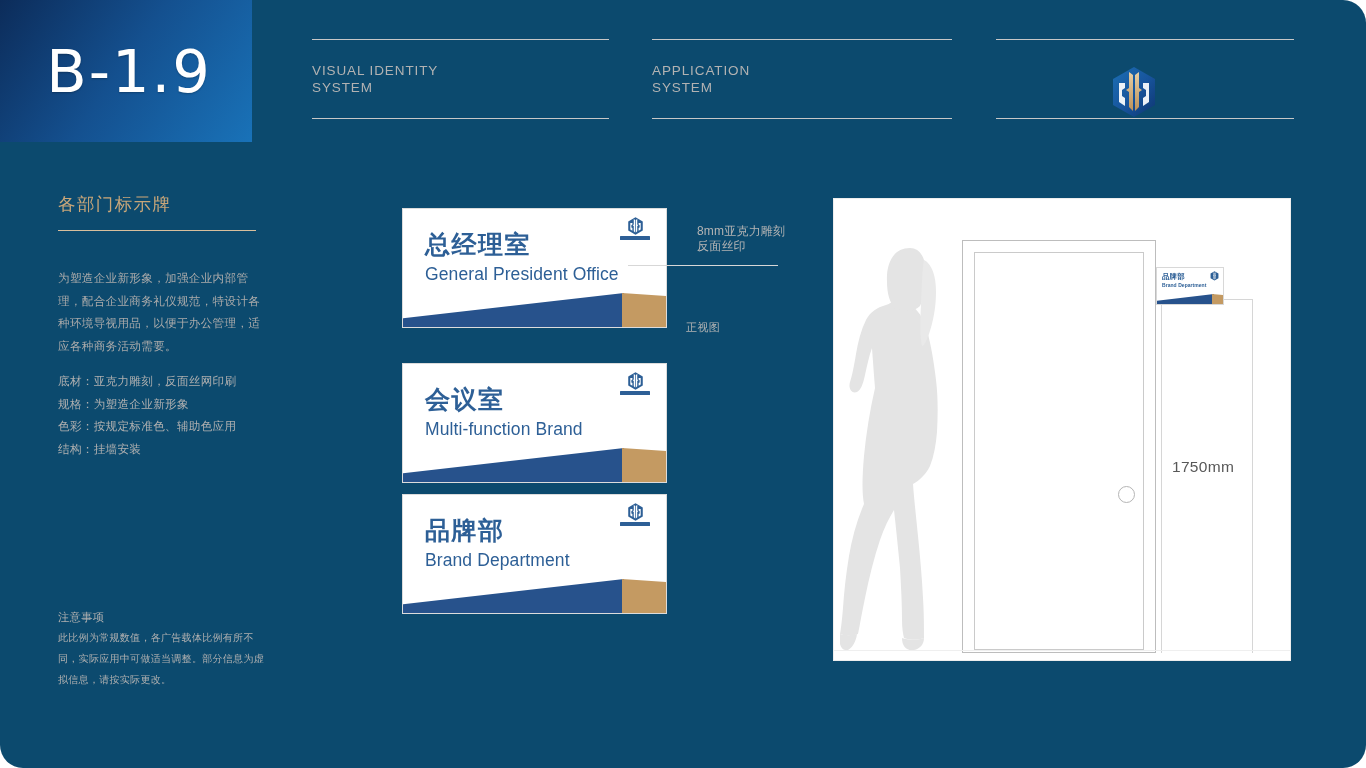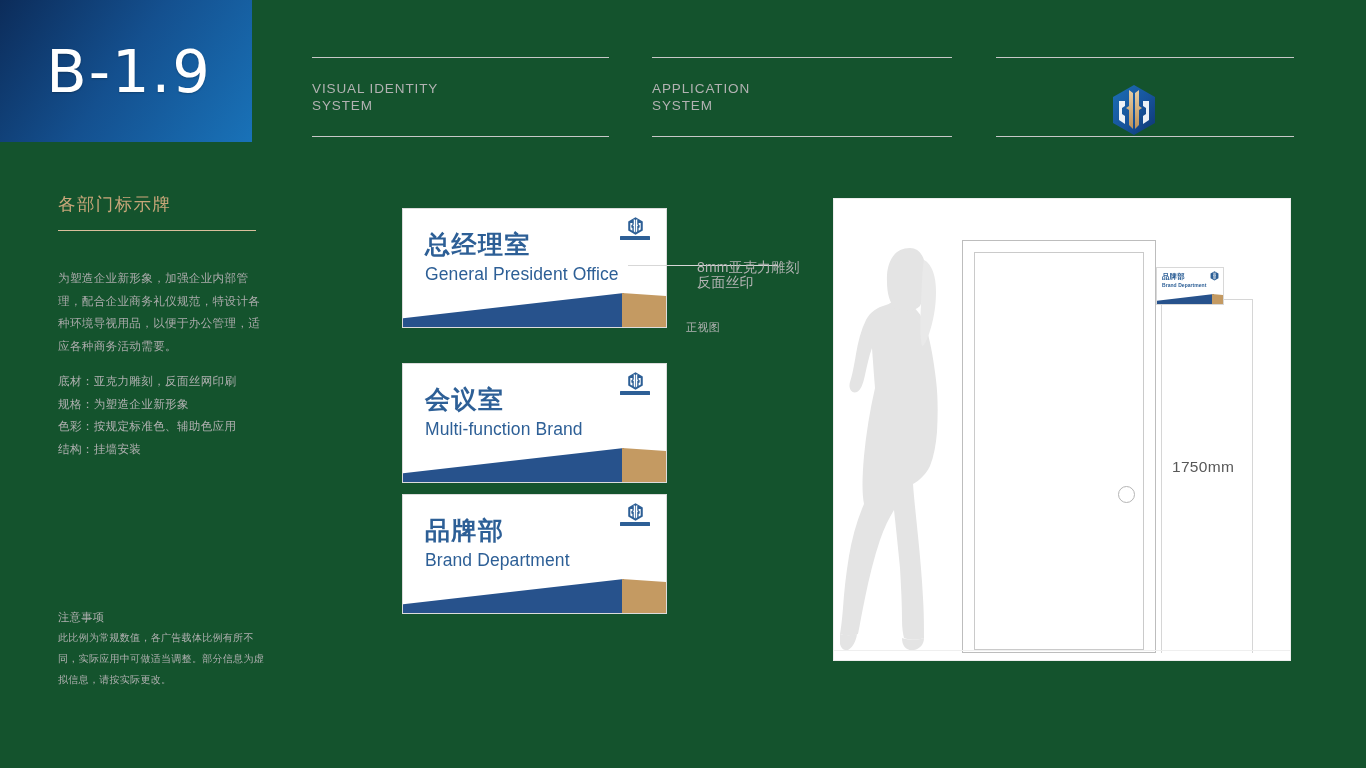--- a/index.html
+++ b/index.html
@@ -7,21 +7,22 @@
     width: 1366px;
     height: 768px;
     background: #ffffff;
     font-family: "Liberation Sans", "DejaVu Sans", sans-serif;
     overflow: hidden;
   }
   #page {
     position: relative;
     width: 1366px;
     height: 768px;
-    background: #14532d;
+    background: #0c4a6e;
+    border-radius: 23px;
   }
 
   
   .code-block {
     position: absolute;
     left: 0; top: 0;
     width: 252px; height: 142px;
     background: linear-gradient(125deg, #0c2c5a 0%, #14508f 48%, #1972b8 100%);
     display: flex;
     align-items: center;
@@ -32,21 +33,21 @@
     font-size: 59px;
     font-weight: 400;
     letter-spacing: 2px;
     font-family: "DejaVu Sans", sans-serif;
     text-shadow: 0 1px 2px rgba(0,0,0,.25);
     padding-left: 6px;
   }
 
   .hdr-col {
     position: absolute;
-    top: 57px;
+    top: 39px;
   }
   .hdr-col .rule {
     height: 1px;
     background: #c7c7c7;
     width: 100%;
   }
   .hdr-col .rule.bottom { margin-top: 0; }
   .hdr-col .labelbox {
     height: 78px;
     display: flex;
@@ -197,24 +198,23 @@
   .callout-line {
     position: absolute;
     left: 628px; top: 265px;
     width: 150px; height: 1px;
     background: #d7d7d7;
   }
   .callout-text {
     position: absolute;
     left: 697px; top: 224px;
     color: #b4b4b4;
-    font-size: 14px;
+    font-size: 12px;
     line-height: 15px;
     letter-spacing: 0.2px;
-    margin-top: 36px;
   }
   .callout-front {
     position: absolute;
     left: 686px; top: 320px;
     color: #b4b4b4;
     font-size: 11px;
     letter-spacing: 0.4px;
   }
 
   

